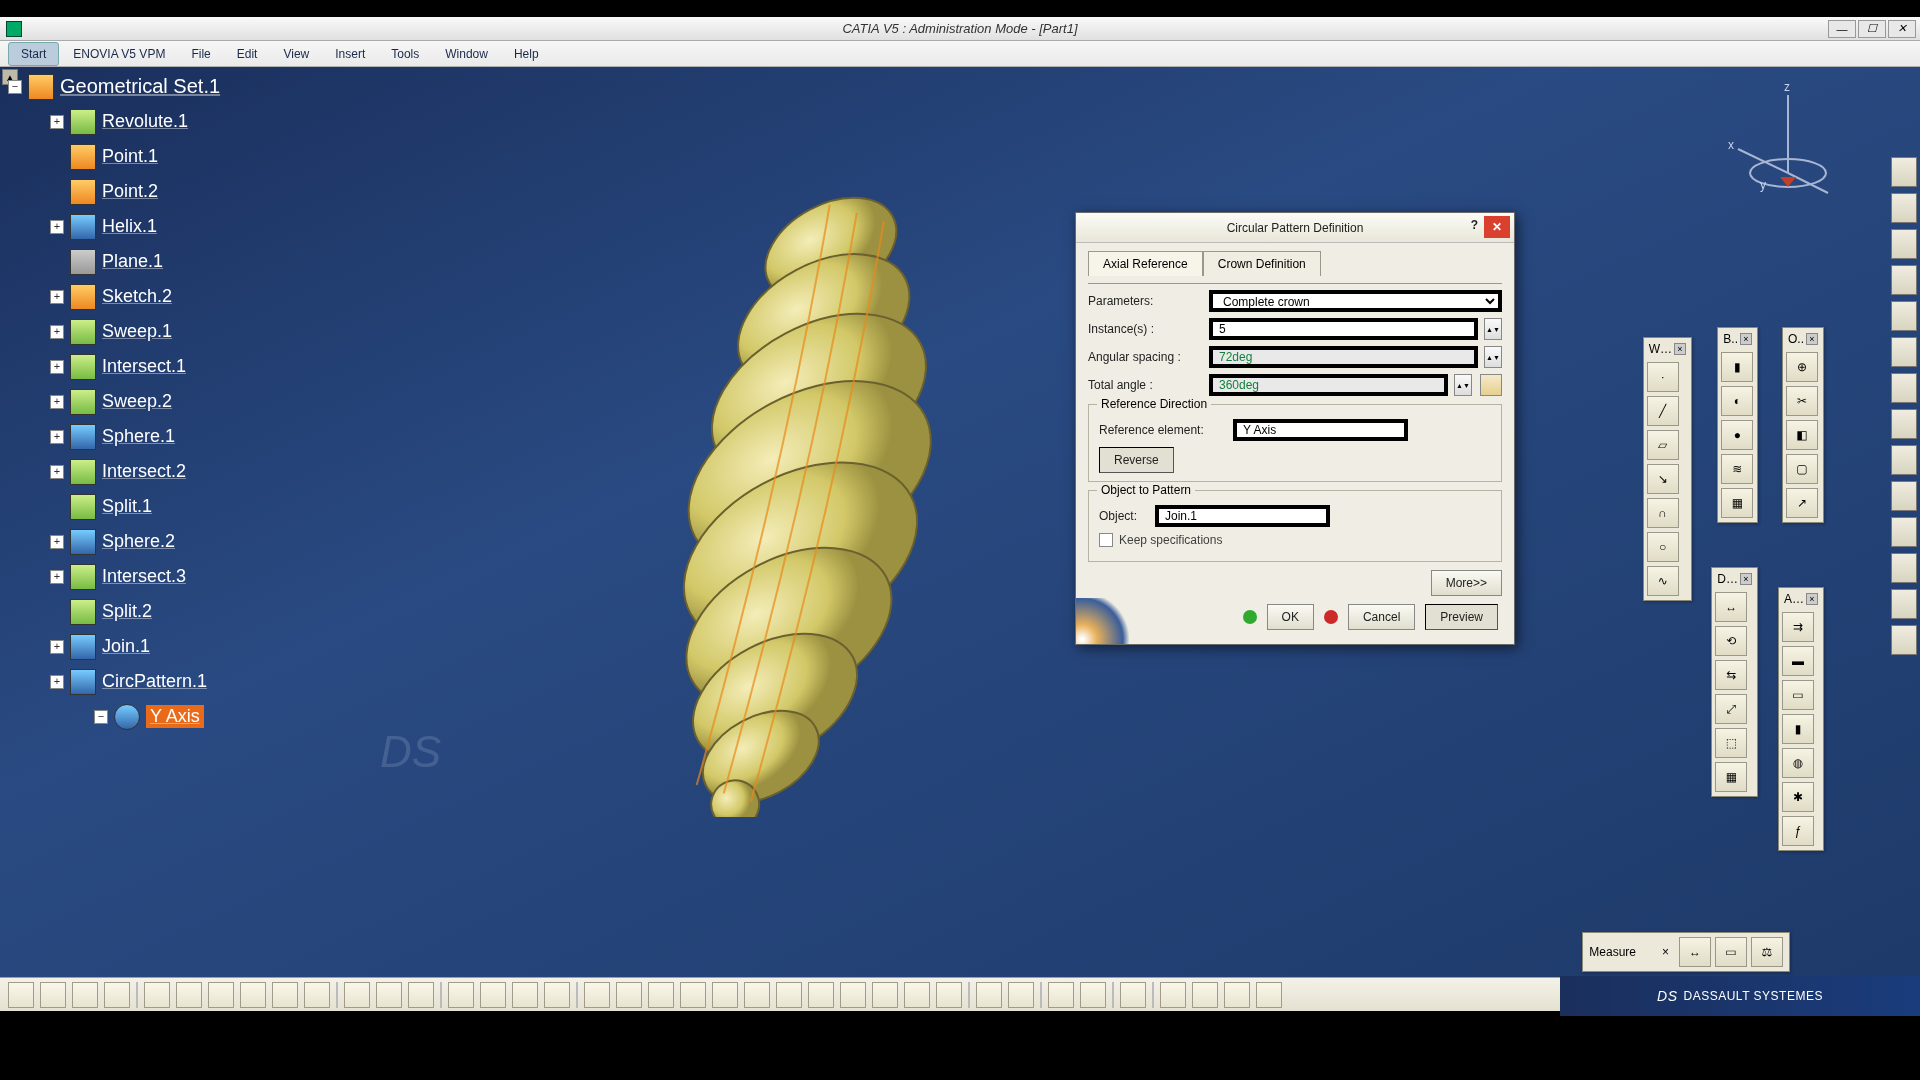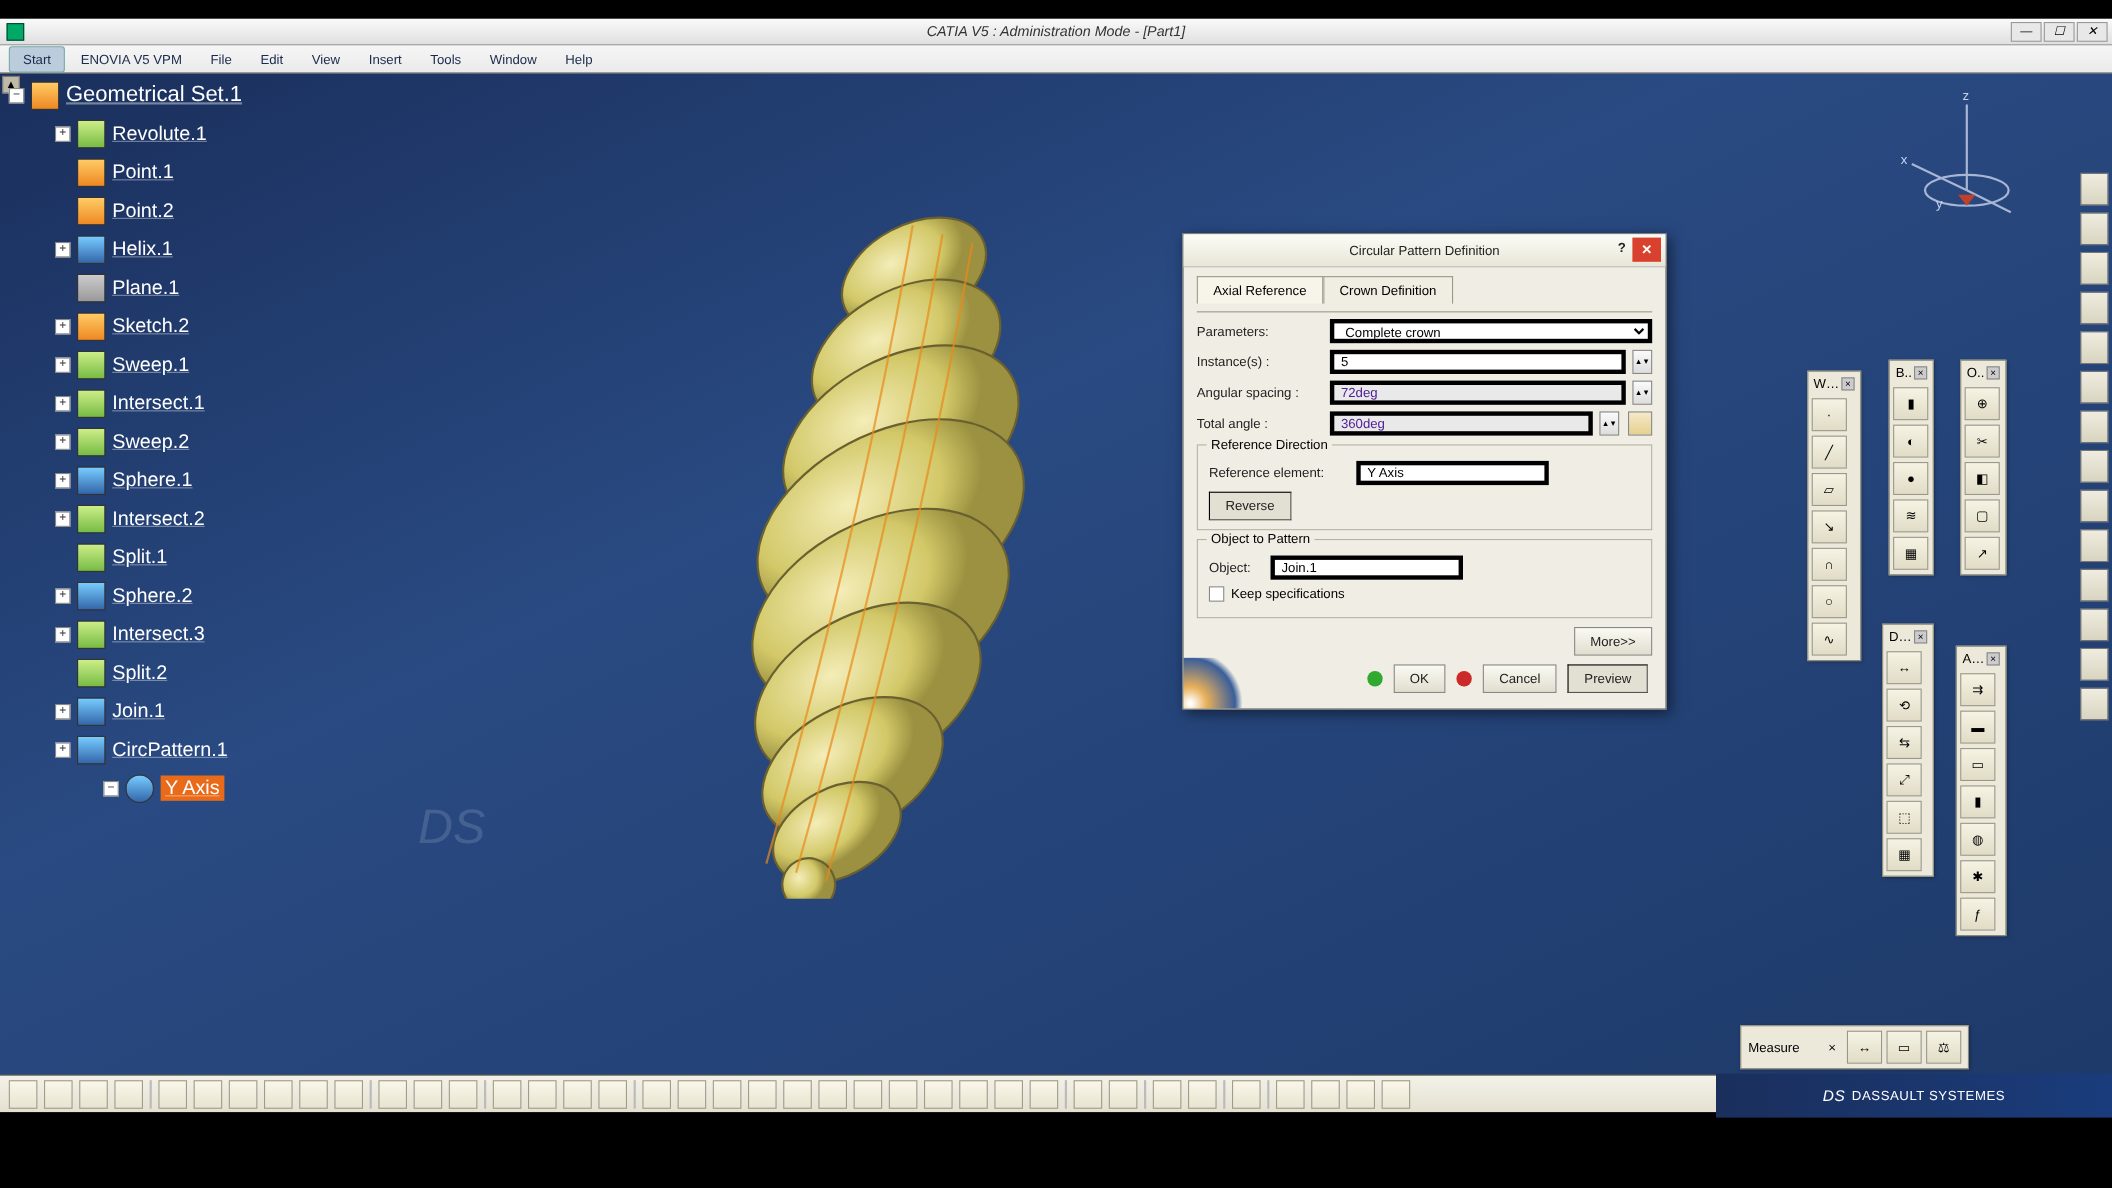--- a/index.html
+++ b/index.html
@@ -32,21 +32,21 @@
 .dialog-title .close{position:absolute;right:4px;top:3px;width:26px;height:22px;background:#d9402d;color:#fff;display:flex;align-items:center;justify-content:center;font-weight:bold;cursor:pointer;}
 .dialog-title .help{position:absolute;right:36px;top:5px;font-weight:bold;cursor:pointer;}
 .dialog-body { padding:8px 12px 10px 12px; }
 .tabs { display:flex; gap:0; margin-bottom:8px;}
 .tab { background:#f0eee2; border:1px solid #9a9888; padding:5px 14px; font-size:12px; cursor:pointer; border-bottom:none;}
 .tab.active{background:#f7f5ea; position:relative; z-index:2;}
 .tab-line{border-top:1px solid #9a9888;margin-top:-1px;}
 .row { display:flex; align-items:center; margin:6px 0; gap:6px;}
 .row label { width:115px; color:#222; font-size:12px;}
 .input { flex:1; height:22px; border:4px solid #000000; background:#fff; padding:0 6px; font-size:12px;}
-.input.disabled{background:#e9e9e9;color:#4c1d95;}
+.input.disabled{background:#e9e9e9;color:#15803d;}
 .spinner{width:18px;height:22px;border:1px solid #888;background:linear-gradient(#fafafa,#ddd);display:flex;flex-direction:column;font-size:7px;align-items:center;justify-content:center;cursor:pointer;}
 .fxbtn{width:22px;height:22px;border:1px solid #888;background:linear-gradient(#f5e9c8,#e6d090);cursor:pointer;margin-left:2px;}
 .group { border:1px solid #b5b3a2; padding:8px 10px; margin:8px 0; position:relative;}
 .group-title{position:absolute;top:-8px;left:8px;background:#f0eee4;padding:0 4px;font-size:12px;}
 .btn { height:26px; padding:0 14px; border:1px solid #888; background:linear-gradient(#fafaf3,#e0dece); cursor:pointer; font-size:12px; color:#222;}
 .btn.pressed{border:1px inset #555;background:#e2e0d2;}
 .footer{display:flex;justify-content:flex-end;gap:10px;align-items:center;padding:4px;}
 .footer .circ{width:14px;height:14px;border-radius:50%;}
 .more{display:flex;justify-content:flex-end;margin:4px 0;}
 .grad{position:absolute;left:0;bottom:0;width:60px;height:46px;background:radial-gradient(circle at 10% 90%,#fff 2%,#e8b05a 22%,#3a5e9a 60%,transparent 70%);}
@@ -281,21 +281,21 @@
       </div>
 
       <div class="group">
         <span class="group-title">Object to Pattern</span>
         <div class="row">
           <label style="width:50px">Object:</label>
           <input class="input" style="flex: 0 0 120px;" value="Join.1">
         </div>
         <div class="row">
           <div class="chk"></div>
-          <span style="color:#000000">Keep specifications</span>
+          <span style="color:#404040">Keep specifications</span>
         </div>
       </div>
 
       <div class="more">
           <button class="btn">More&gt;&gt;</button>
         </div>
 
       <div class="footer">
         <span class="circ" style="background:#2faa2f"></span>
         <button class="btn">OK</button>

